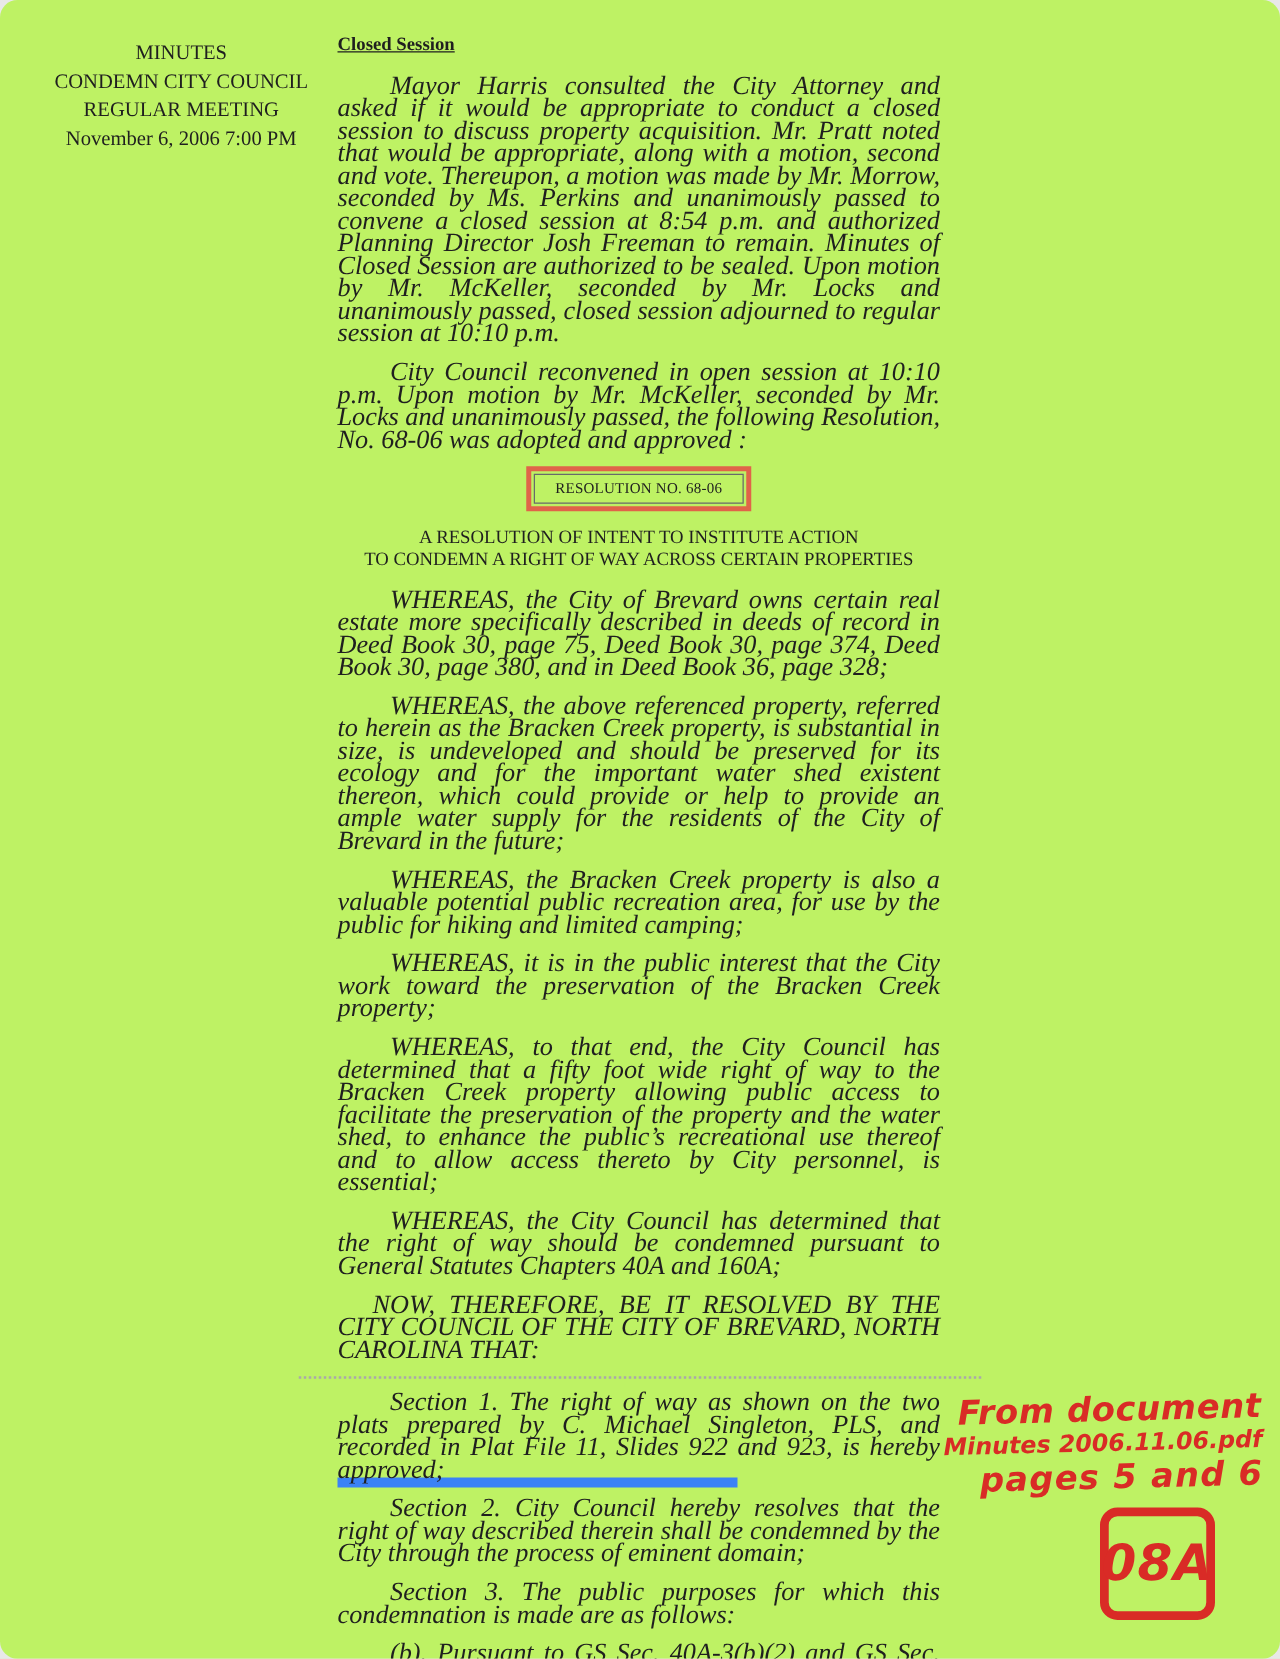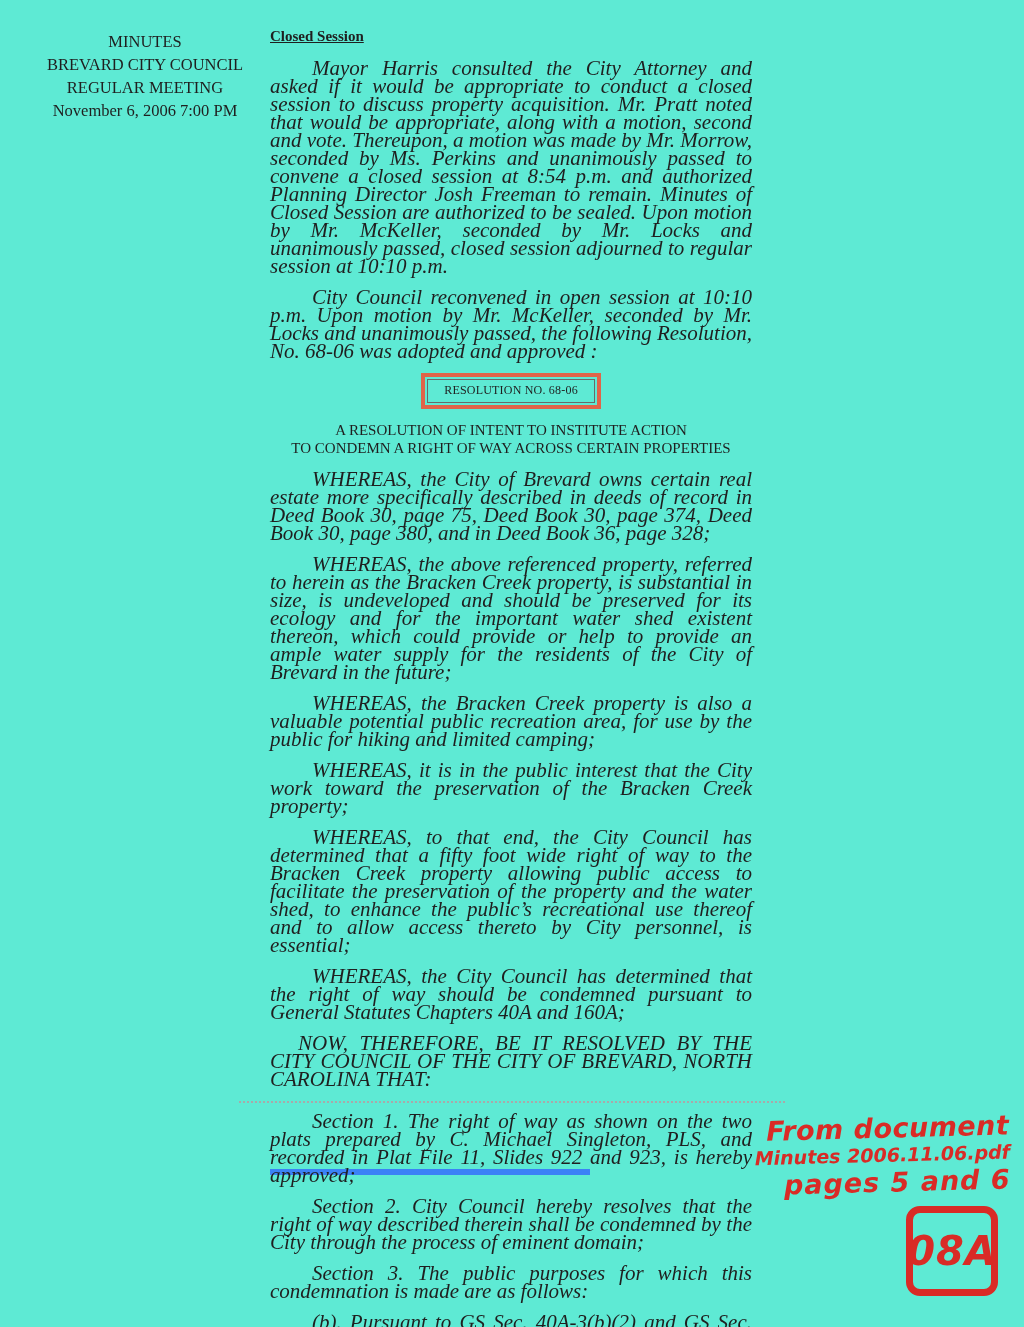--- a/index.html
+++ b/index.html
@@ -1,23 +1,24 @@
 <!DOCTYPE html>
 <html><head>
 <meta charset="utf-8">
 <style>
   html,body{margin:0;padding:0;background:#e8e8e8;}
   .page{
     position:relative;
     width:1024px;height:1327px;
-    background:#5eead4;
+    background:#bef264;
     font-family:"Liberation Serif","DejaVu Serif",serif;
     color:#1f1f1f;
     overflow:hidden;
     margin:0 auto;
+    border-radius:14px;
   }
   .col-left{
     position:absolute;left:38px;top:30px;width:214px;
     text-align:center;font-size:16.5px;line-height:23px;
   }
   .col-main{
     position:absolute;left:270px;top:28px;width:482px;
   }
   .doc-heading{
     font-weight:bold;text-decoration:underline;
@@ -44,57 +45,57 @@
   }
   .res-title{
     text-align:center;font-size:15px;line-height:18px;margin:0;
   }
   .res-title-wrap{margin:2px 0 13px 0;}
   .dotted-divider{
     border:0;border-top:2px dotted #a9a9a9;
     margin:3px -33px 9px -31px;height:0;
   }
   .plat-underline{
-    border-bottom:6px solid #3b82f6;
-    padding-bottom:0;
+    border-bottom:8px solid #3b82f6;
+    padding-bottom:13px;
     margin-top:48px;
   }
   .item-a-box{
     border:4px solid #e06449;
     margin:0 16px 13px -12px;
     padding:2px 8px 5px 2px;
   }
   .item-a-box .para{margin:0;}
   .hand{
     font-family:"DejaVu Sans","Liberation Sans",sans-serif;
     font-style:italic;font-weight:bold;color:#d92b26;
   }
   .source-note{
     position:absolute;left:742px;top:1114px;width:268px;
     text-align:right;transform:rotate(-1.5deg);
   }
   .source-note .l1{font-size:27px;line-height:30px;letter-spacing:.5px;}
   .source-note .l2{font-size:19px;line-height:23px;}
   .source-note .l3{font-size:27px;line-height:32px;letter-spacing:1px;}
   .stamp-box{
-    position:absolute;left:906px;top:1206px;
+    position:absolute;left:880px;top:1206px;
     width:78px;height:76px;
     border:7px solid #d92b26;border-radius:14px;
     display:flex;align-items:center;justify-content:center;
     font-size:40px;letter-spacing:1px;
   }
 </style>
 </head>
 <body>
 
 <div class="page">
 
   <div class="col-left">
     <div>MINUTES</div>
-    <div>BREVARD CITY COUNCIL</div>
+    <div>CONDEMN CITY COUNCIL</div>
     <div>REGULAR MEETING</div>
     <div>November 6, 2006 7:00 PM</div>
   </div>
 
   <div class="col-main">
 
     <h2 class="doc-heading">Closed Session</h2>
 
     <p class="para">Mayor Harris consulted the City Attorney and asked if it would be appropriate to conduct a closed session to discuss property acquisition. Mr. Pratt noted that would be appropriate, along with a motion, second and vote.  Thereupon, a motion was made by Mr. Morrow, seconded by Ms. Perkins and unanimously passed to convene a closed session at 8:54 p.m. and authorized Planning Director Josh Freeman to remain.  Minutes of Closed Session are authorized to be sealed. Upon motion by Mr. McKeller, seconded by Mr. Locks and unanimously passed, closed session adjourned to regular session at 10:10 p.m.</p>
 

